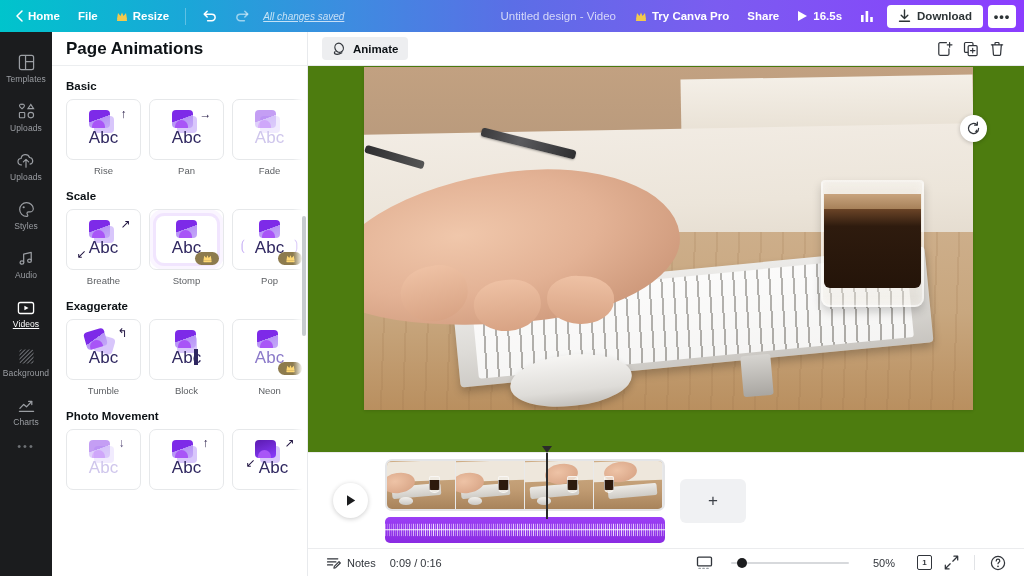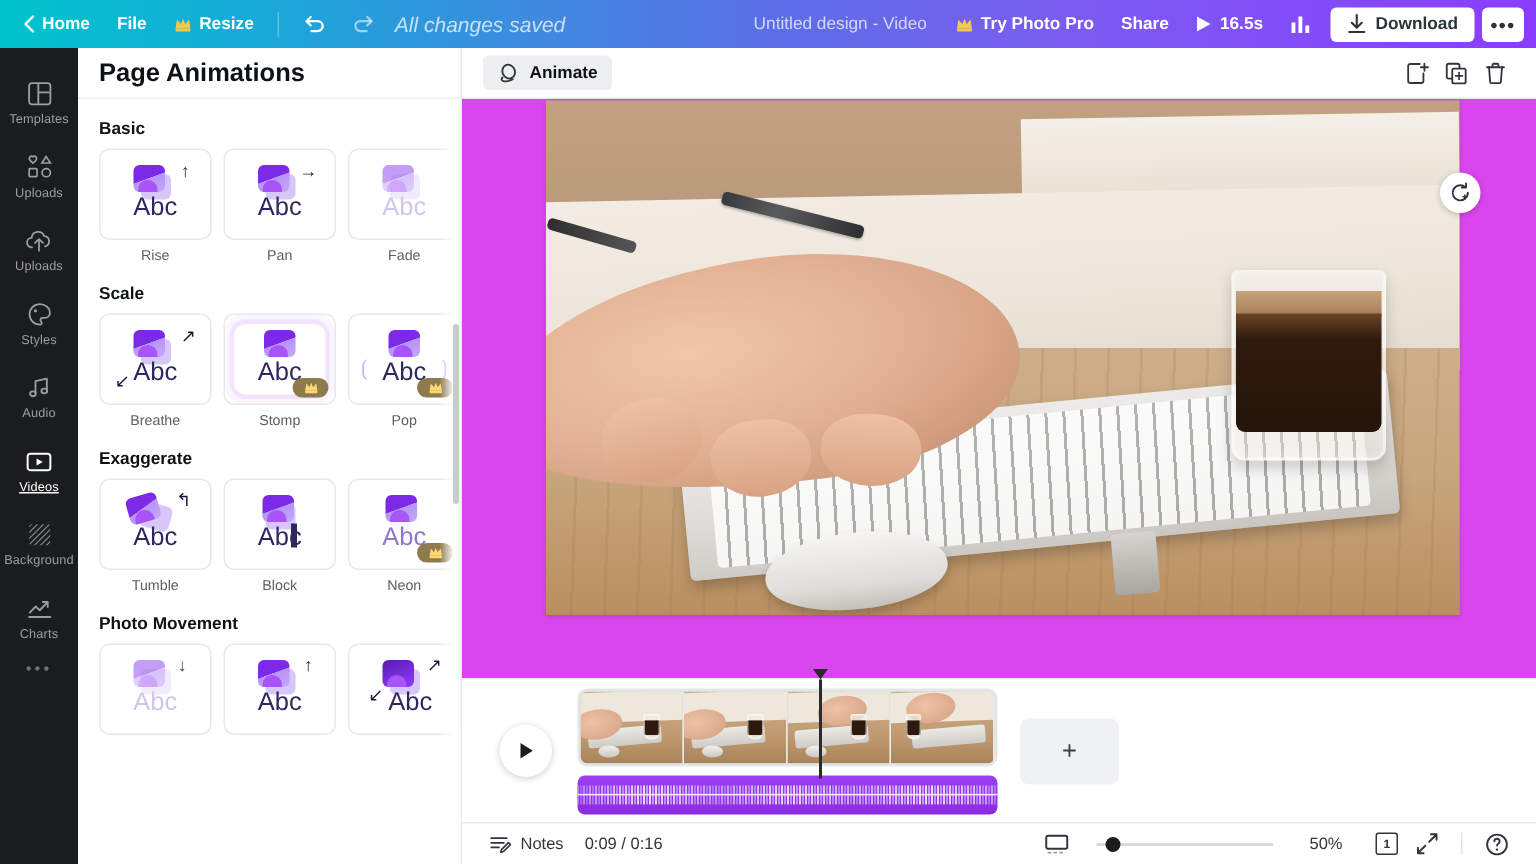--- a/index.html
+++ b/index.html
@@ -15,21 +15,21 @@
     height: 32px; flex: 0 0 32px; display: flex; align-items: center;
     background: linear-gradient(90deg, #00c4cc 0%, #1aa7d8 18%, #3d8ce0 34%, #5b6ee6 50%, #7b5cf0 70%, #8b3dff 100%);
     color: #fff; padding: 0 6px; font-size: 11.5px; position: relative; z-index: 40;
   }
   .tb-btn {
     display: flex; align-items: center; gap: 5px; height: 23px;
     padding: 0 9px; border-radius: 4px; cursor: pointer; color: #fff;
     font-size: 11.5px; font-weight: bold; white-space: nowrap;
   }
   .tb-sep { width: 1px; height: 17px; background: rgba(255,255,255,.3); margin: 0 7px; }
-  .tb-status { font-size: 14px; font-style: italic; color: rgba(255,255,255,.72); padding-left: 4px; font-weight: normal;}
+  .tb-status { font-size: 10px; font-style: italic; color: rgba(255,255,255,.72); padding-left: 4px; font-weight: normal; text-decoration: underline;}
   .tb-spacer { flex: 1; }
   .tb-title { font-size: 11.5px; color: rgba(255,255,255,.72); padding: 0 10px; white-space: nowrap; }
   .tb-icon { display: inline-flex; align-items: center; justify-content: center; }
   .tb-download {
     background: #fff; color: #2d3436; border-radius: 4px; height: 23px;
     display: flex; align-items: center; gap: 6px; padding: 0 11px;
     font-weight: bold; font-size: 11.5px; cursor: pointer; margin-left: 4px;
   }
   .tb-more {
     background: #fff; color: #2d3436; border-radius: 4px; height: 23px; width: 28px;
@@ -110,21 +110,21 @@
   .panel-scrollbar {
     position: absolute; right: 1px; top: 150px; width: 4px; height: 120px;
     background: #c7cbd0; border-radius: 2px; cursor: pointer;
   }
   .panel-fade {
     position:absolute; right:0; top:0; bottom:0; width:14px; background: linear-gradient(90deg, rgba(255,255,255,0), #fff 70%);
     pointer-events:none;
   }
 
   
-  .main { flex: 1; display: flex; flex-direction: column; background: #d946ef; min-width: 0; }
+  .main { flex: 1; display: flex; flex-direction: column; background: #4d7c0f; min-width: 0; }
   .editbar {
     height: 34px; flex: 0 0 34px; background: #fff; display: flex; align-items: center;
     padding: 0 14px; border-bottom: 1px solid #e8eaed;
   }
   .animate-btn {
     display: flex; align-items: center; gap: 6px; height: 23px; padding: 0 10px;
     background: #edeef0; border-radius: 4px; font-size: 11.5px; font-weight: bold;
     color: #0d1216; cursor: pointer;
   }
   .editbar-sp { flex: 1; }
@@ -332,21 +332,21 @@
     <div class="tb-spacer"></div>
 
     <div class="tb-title">Untitled design - Video</div>
     <div class="tb-btn">
       <span class="tb-icon crown">
         <svg width="12" height="11" viewBox="0 0 12 11">
             <path d="M1 8l1-6 2.5 3L6 1.5 7.5 5 10 2l1 6z" fill="#f2c94c"></path>
             <rect x="1" y="8" width="10" height="2" rx=".6" fill="#f2c94c"></rect>
           </svg>
       </span>
-      <span>Try Photo Pro</span>
+      <span>Try Canva Pro</span>
     </div>
     <div class="tb-btn">
       <span>Share</span>
     </div>
     <div class="tb-btn">
       <span class="tb-icon">
         <svg width="11" height="12" viewBox="0 0 11 12">
             <path d="M1 1l9 5-9 5z" fill="#fff"></path>
           </svg>
       </span>

